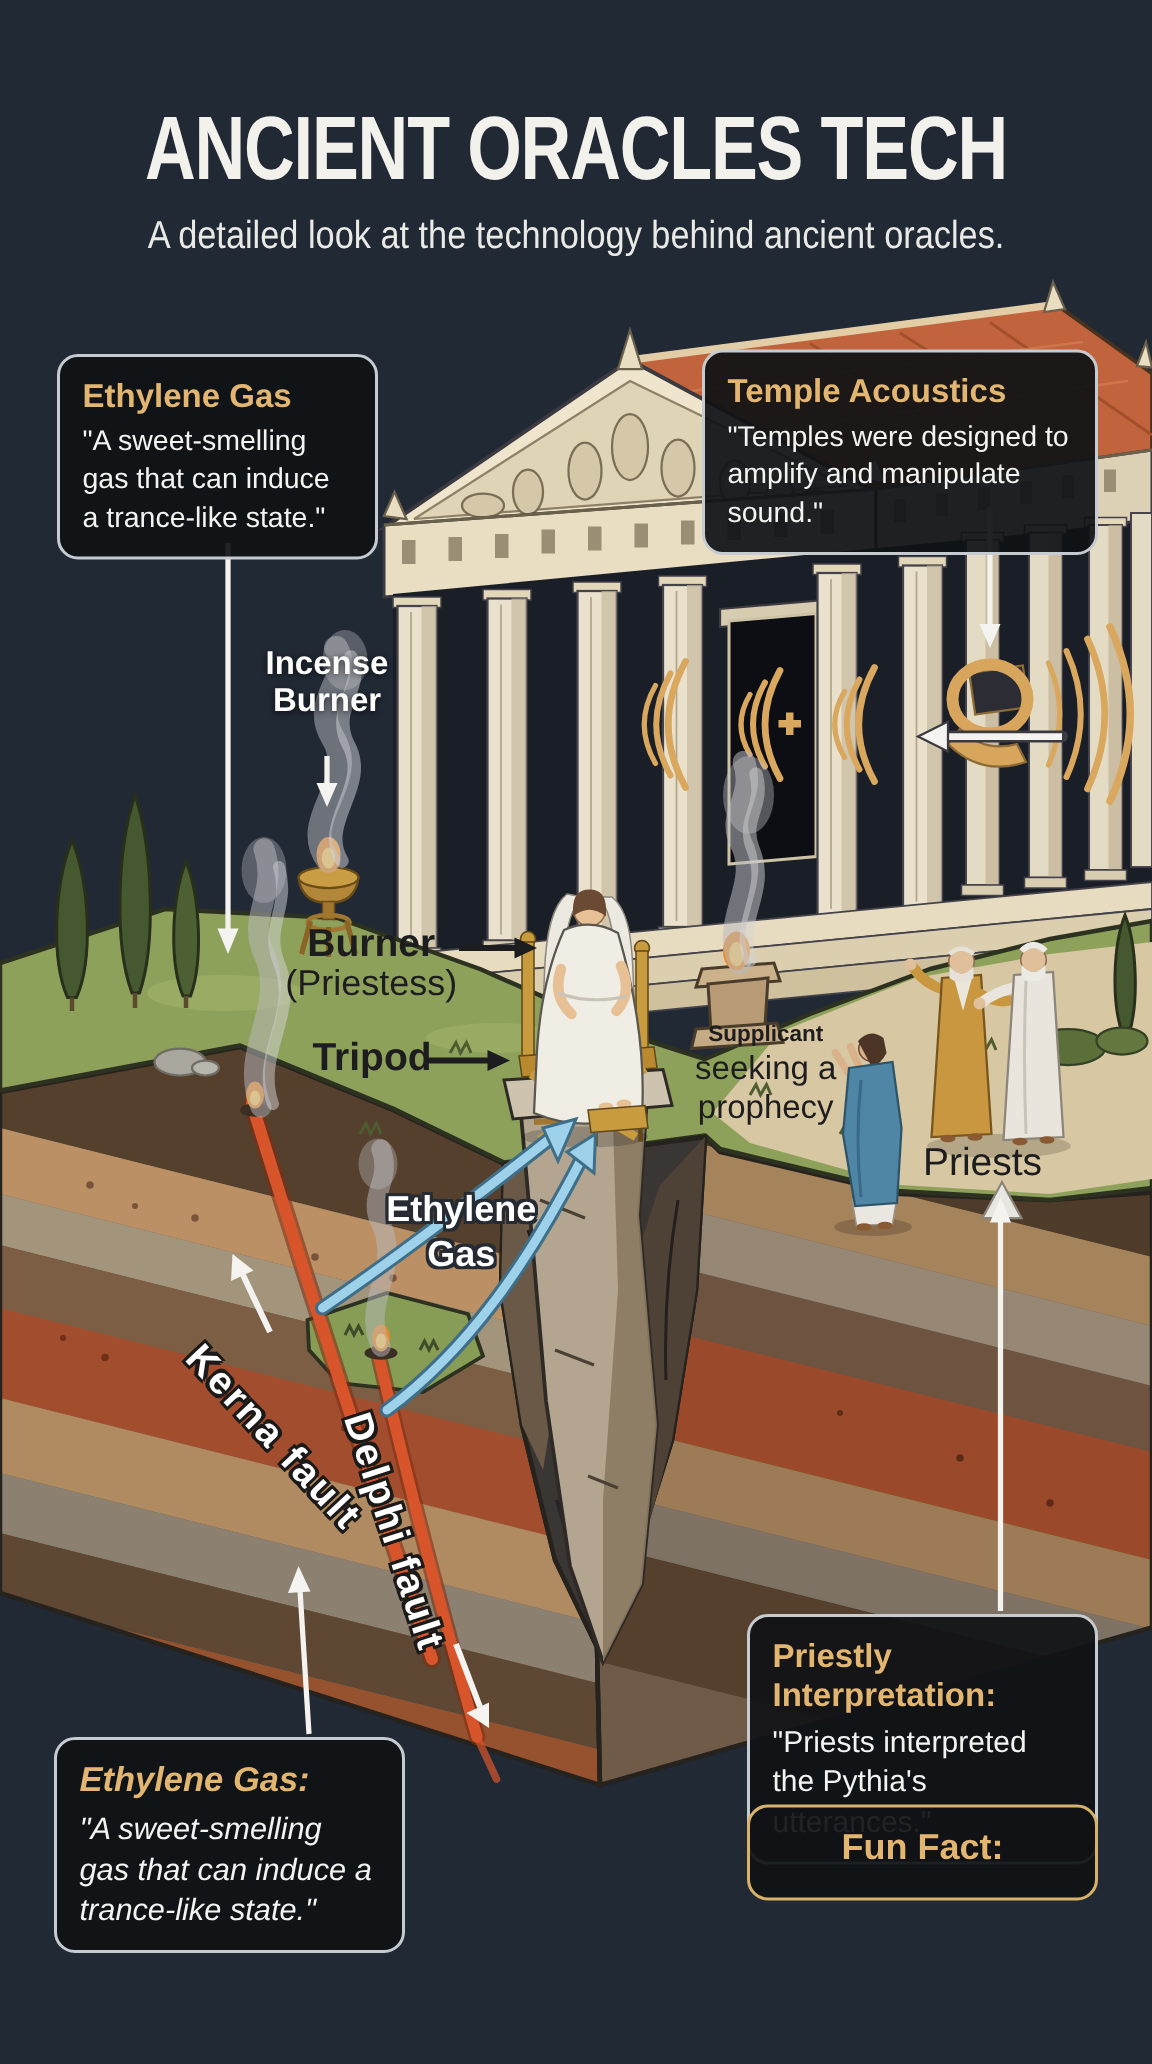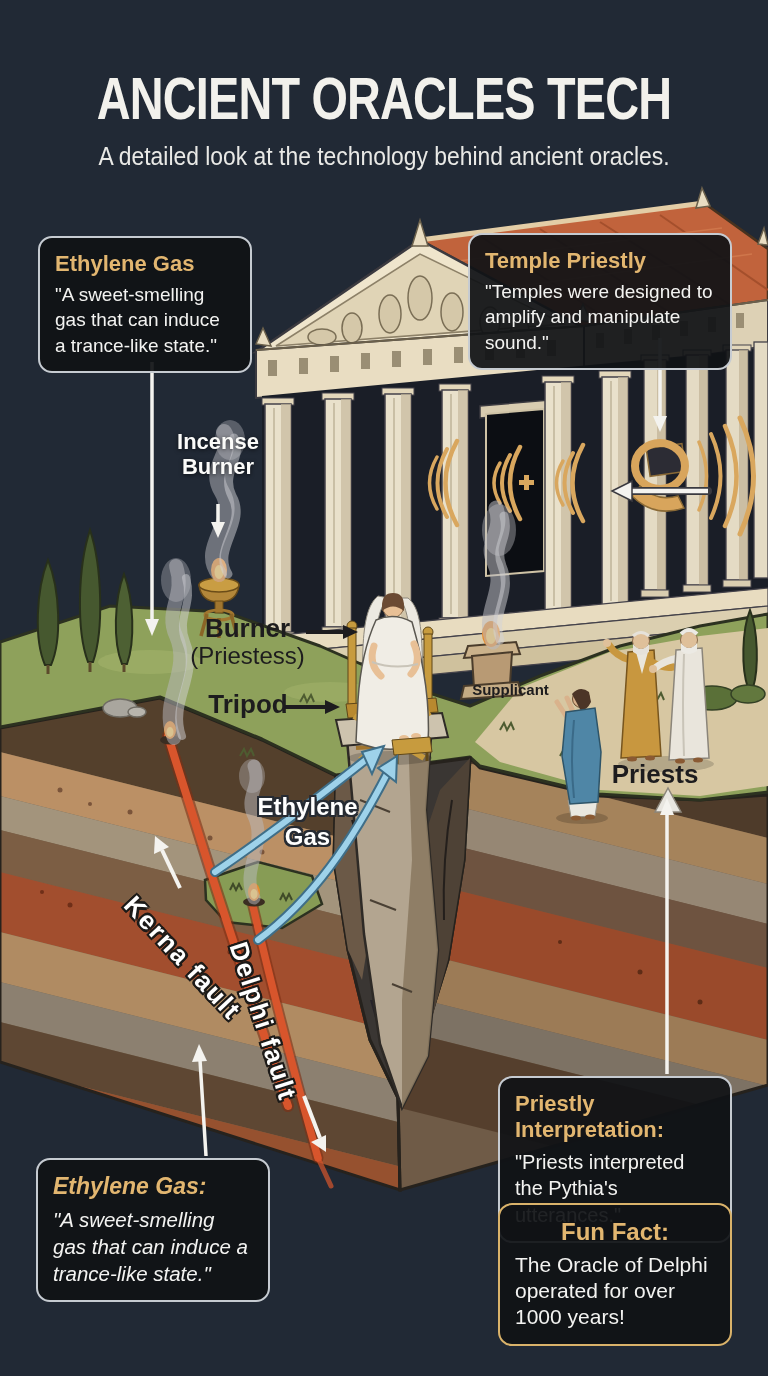--- a/index.html
+++ b/index.html
@@ -511,53 +511,53 @@
   <h1 class="main-title" actable="false">ANCIENT ORACLES TECH</h1>
   <p class="subtitle">A detailed look at the technology behind ancient oracles.</p>
 </div>
 
 <div class="callout" style="left:38px;top:236px;width:214px;">
   <div class="callout-title">Ethylene Gas</div>
   <div class="callout-body">"A sweet-smelling gas that can induce a trance-like state."</div>
 </div>
 
 <div class="callout" style="left:468px;top:233px;width:264px;">
-  <div class="callout-title">Temple Priestly</div>
+  <div class="callout-title">Temple Acoustics</div>
   <div class="callout-body">"Temples were designed to amplify and manipulate sound."</div>
 </div>
 
 <div class="callout" style="left:36px;top:1158px;width:234px;font-style:italic;">
   <div class="callout-title" style="font-size:23px;">Ethylene Gas:</div>
   <div class="callout-body" style="font-size:20.5px;">"A sweet-smelling gas that can induce a trance-like state."</div>
 </div>
 
 <div class="callout" style="left:498px;top:1076px;width:234px;">
   <div class="callout-title">Priestly Interpretation:</div>
   <div class="callout-body" style="font-size:20px;">"Priests interpreted the Pythia's utterances."</div>
 </div>
 
 <div class="callout gold" style="left:498px;top:1203px;width:234px;">
   <div class="callout-title" style="font-size:24px;text-align:center;">Fun Fact:</div>
-  <div class="callout-body" style="font-size:21px;line-height:1.25;">The Oracle of Delphi operated for over 1000 years!</div>
 </div>
 
 <div class="slabel white" style="left:158px;top:430px;width:120px;font-size:22px;">Incense Burner</div>
 
 <div class="slabel dark" style="left:185px;top:614px;width:125px;">
   <div style="font-size:26px;font-weight:800;">Burner</div>
   <div style="font-size:24px;font-weight:400;">(Priestess)</div>
 </div>
 
 <div class="slabel dark" style="left:193px;top:690px;width:110px;font-size:26px;font-weight:800;">Tripod</div>
 
 <div class="slabel outlined" style="left:235px;top:792px;width:145px;font-size:24px;line-height:1.25;">Ethylene Gas</div>
 
 <div class="slabel dark" style="left:448px;top:682px;width:125px;">
   <div style="font-size:15px;font-weight:800;">Supplicant</div>
-</div>
-
-<div class="slabel dark" style="left:600px;top:760px;width:110px;font-size:26px;font-weight:700;">Priests</div>
+  <div style="font-size:22px;font-weight:400;line-height:1.18;">seeking a prophecy</div>
+</div>
+
+<div class="slabel dark" style="left:600px;top:760px;width:110px;font-size:26px;font-weight:400;">Priests</div>
 
 <div class="fault-label" style="left:140px;top:890px;transform:rotate(47deg);">Kerna fault</div>
 
 <div class="fault-label" style="left:252px;top:938px;transform:rotate(72deg);">Delphi fault</div>
 
 </div>
 
 </body></html>

